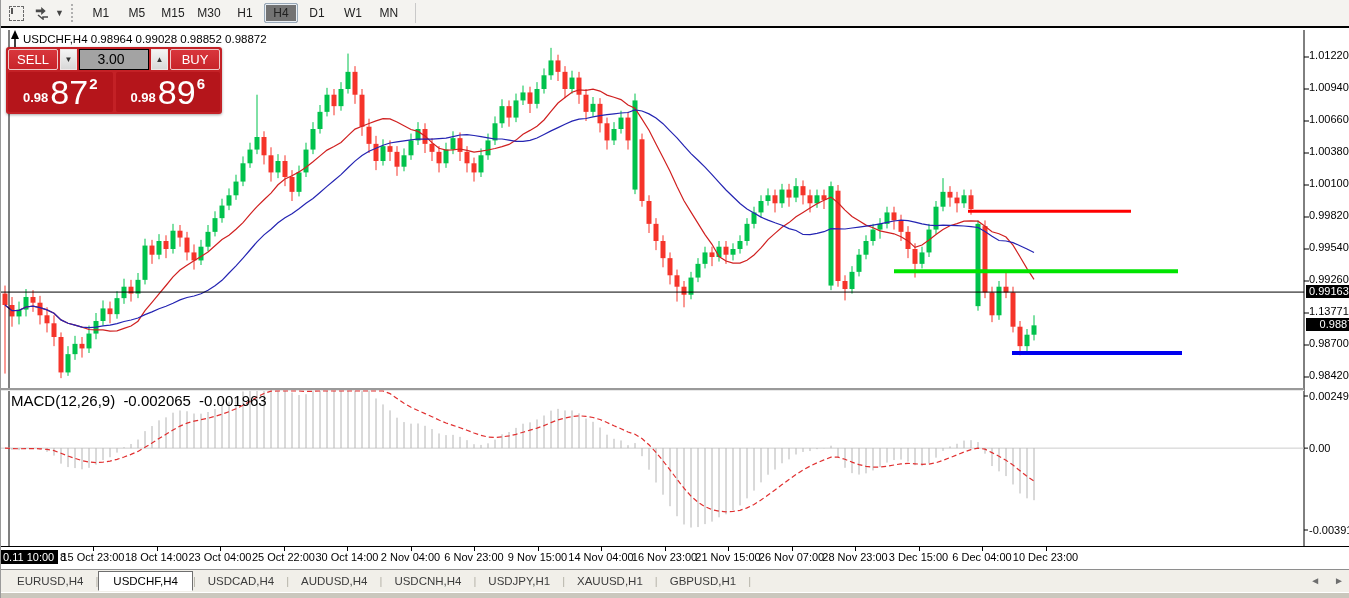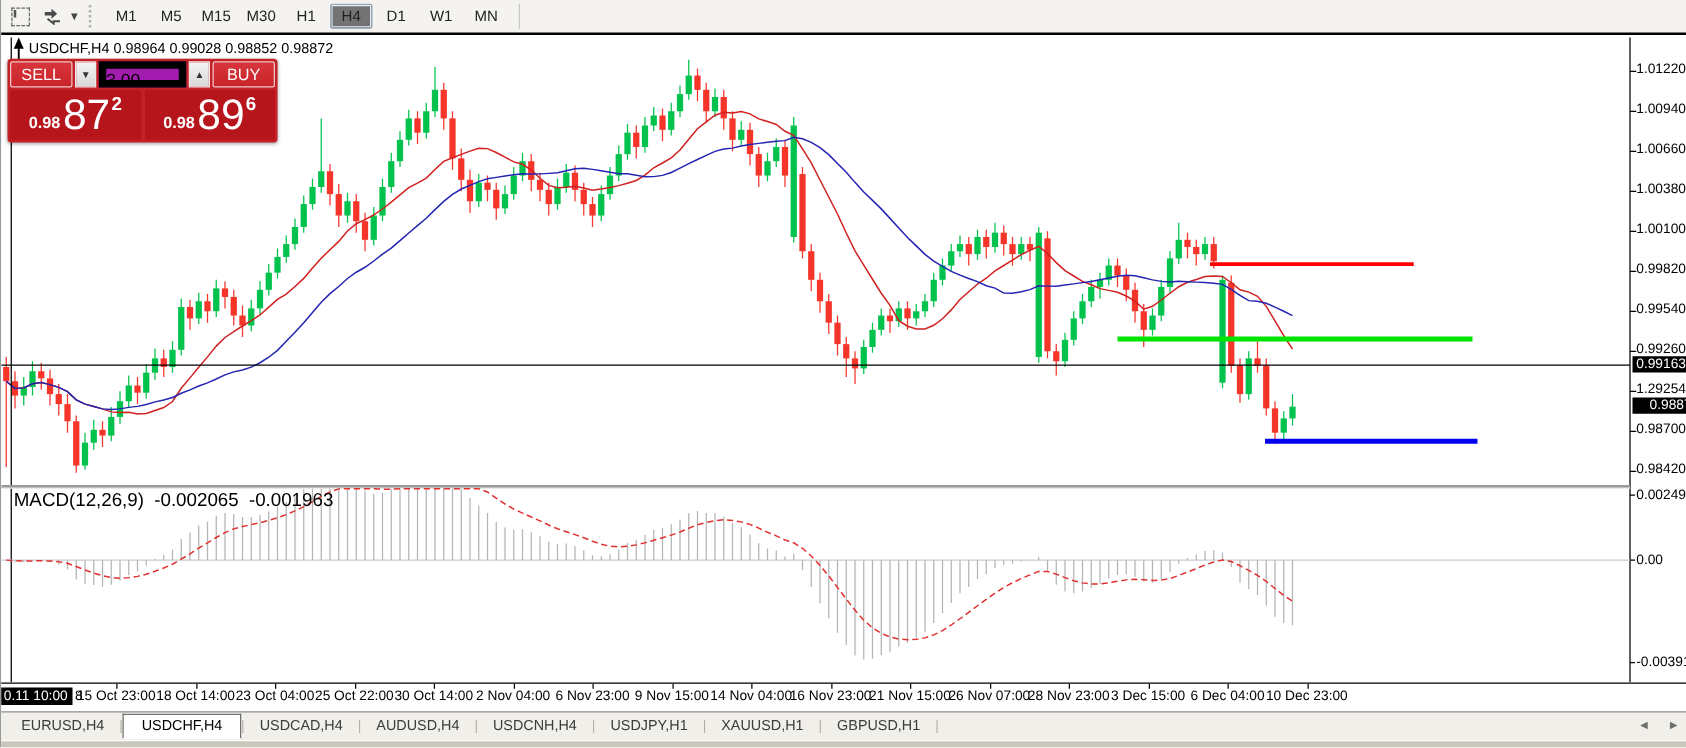--- a/index.html
+++ b/index.html
@@ -25,21 +25,21 @@
   #chart-title{position:absolute;left:22px;top:5px;font-size:11.5px;color:#000;}
   #chart-title b{font-weight:400;}
   #macd-label{position:absolute;left:10px;top:364px;font-size:15px;color:#000;}
   #macd-label span{margin-right:4px;}
 
   
   #trade-panel{position:absolute;left:5px;top:19px;width:216px;background:#c32126;border-radius:3px;padding:2px;box-sizing:border-box;box-shadow:0 1px 3px rgba(0,0,0,.35);}
   #tp-row1{display:flex;height:21px;gap:2px;}
   .tp-btn{flex:0 0 48px;background:linear-gradient(#d8363c,#c8242a);border:1px solid #efc9c9;border-radius:2px;color:#fff;font-size:13px;display:flex;align-items:center;justify-content:center;}
   .spin-btn{flex:0 0 15px;background:linear-gradient(#f4f4f4,#d8d8d8);border:1px solid #efe7e7;color:#333;font-size:8px;display:flex;align-items:center;justify-content:center;}
-  #tp-vol{flex:1;background:#a21caf;border:6px solid #000000;font-size:14px;color:#000;text-align:left;padding:0 6px 0 0;line-height:19px;}
+  #tp-vol{flex:1;background:#a3a3a3;border:1px solid #000000;font-size:14px;color:#000;text-align:center;padding:0 6px 0 0;line-height:19px;}
   #tp-row2{display:flex;margin-top:2px;gap:3px;height:40px;}
   .px-box{flex:1;background:#b5151b;border-radius:2px;color:#fff;display:flex;justify-content:center;align-items:stretch;}
   .px-prefix{font-size:13px;font-weight:700;align-self:flex-end;margin:0 2px 7px 0;}
   .px-big{font-size:34px;line-height:40px;font-weight:400;}
   .px-sup{font-size:15px;font-weight:700;align-self:flex-start;margin:3px 0 0 1px;}
 
   
   #date-axis{position:absolute;left:0;top:546px;width:1349px;height:23px;background:#fff;border-top:1px solid #000;box-sizing:border-box;}
   .date-label{position:absolute;top:4px;font-size:11px;color:#000;transform:translateX(-50%);white-space:nowrap;}
   .date-tick{position:absolute;top:0;width:1px;height:4px;background:#000;}
@@ -596,21 +596,21 @@
 
     <div id="y-labels">
         <div class="axis-label" style="top: 21px;">1.01220</div>
         <div class="axis-label" style="top: 53px;">1.00940</div>
         <div class="axis-label" style="top: 85px;">1.00660</div>
         <div class="axis-label" style="top: 117px;">1.00380</div>
         <div class="axis-label" style="top: 149px;">1.00100</div>
         <div class="axis-label" style="top: 181px;">0.99820</div>
         <div class="axis-label" style="top: 213px;">0.99540</div>
         <div class="axis-label" style="top: 245px;">0.99260</div>
-        <div class="axis-label" style="top: 277px;">1.29254</div>
+        <div class="axis-label" style="top: 277px;">1.13771</div>
         <div class="axis-label" style="top: 309px;">0.98700</div>
         <div class="axis-label" style="top: 341px;">0.98420</div>
       </div>
   <div class="axis-label-hl" style="top: 257.086px;">0.99163</div>
       <div class="axis-label-hl" style="top: 290.343px; text-align: center;">0.98872</div>
       <div class="axis-label" style="top: 362px;">0.002492</div>
       <div class="axis-label" style="top: 414.136px;">0.00</div>
       <div class="axis-label" style="top: 496px;">-0.003913</div>
     </div>
 

